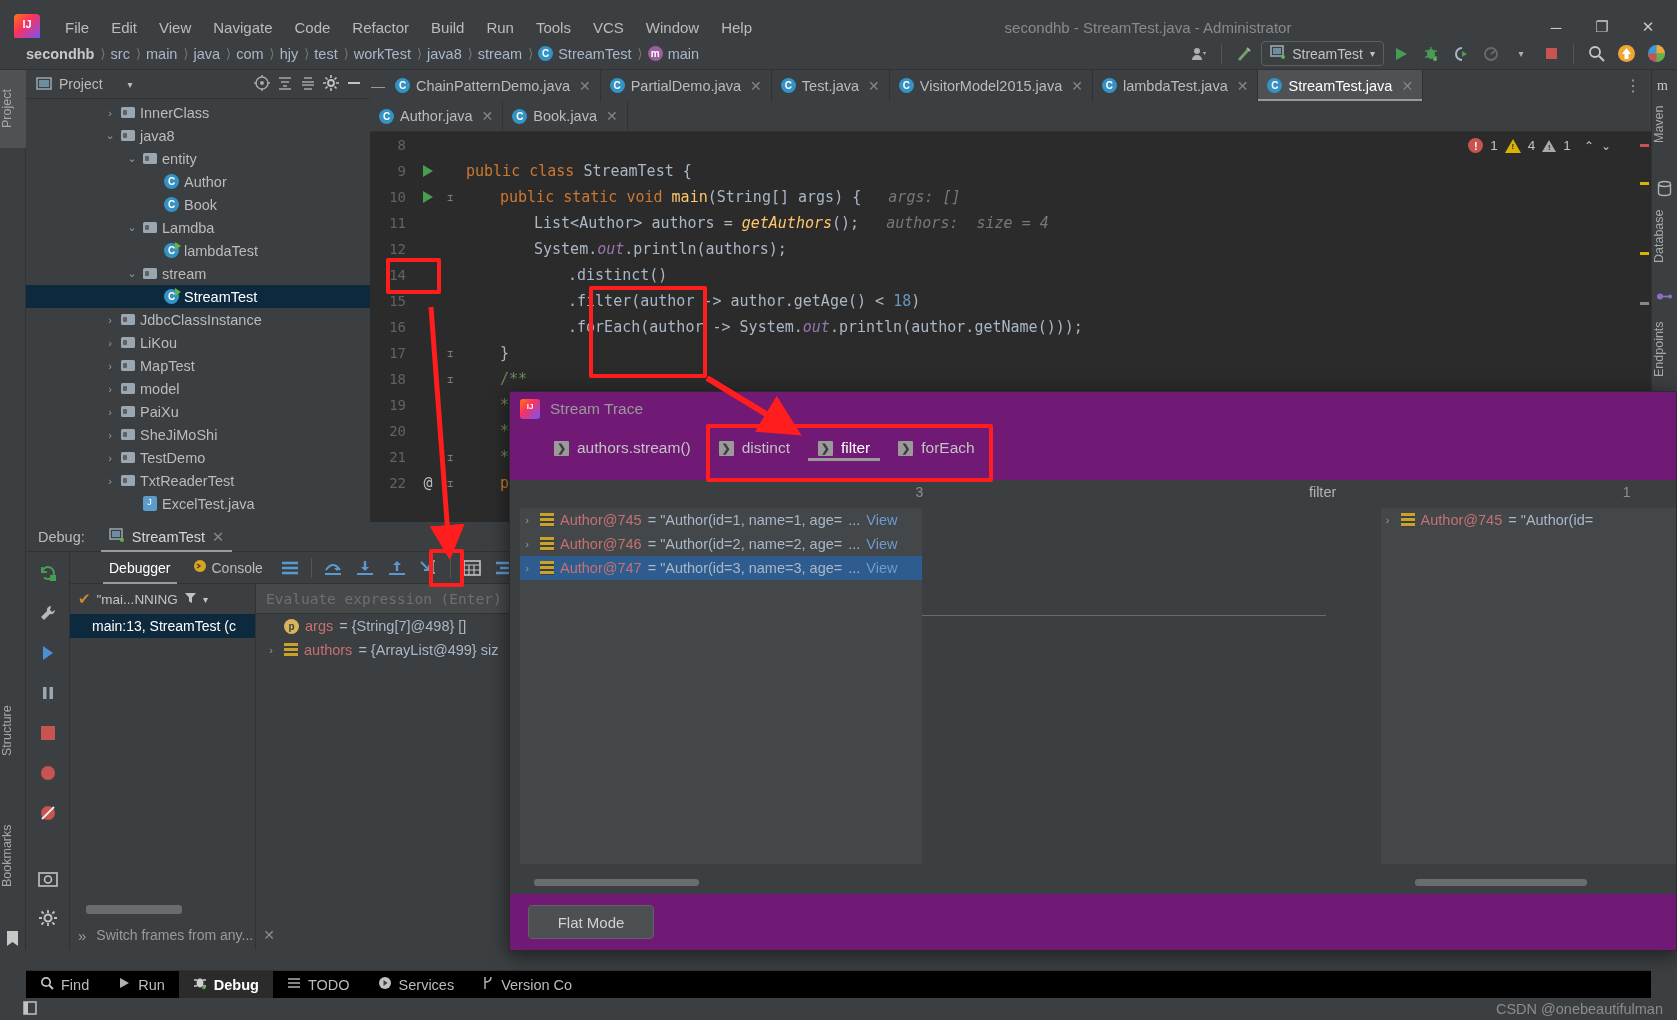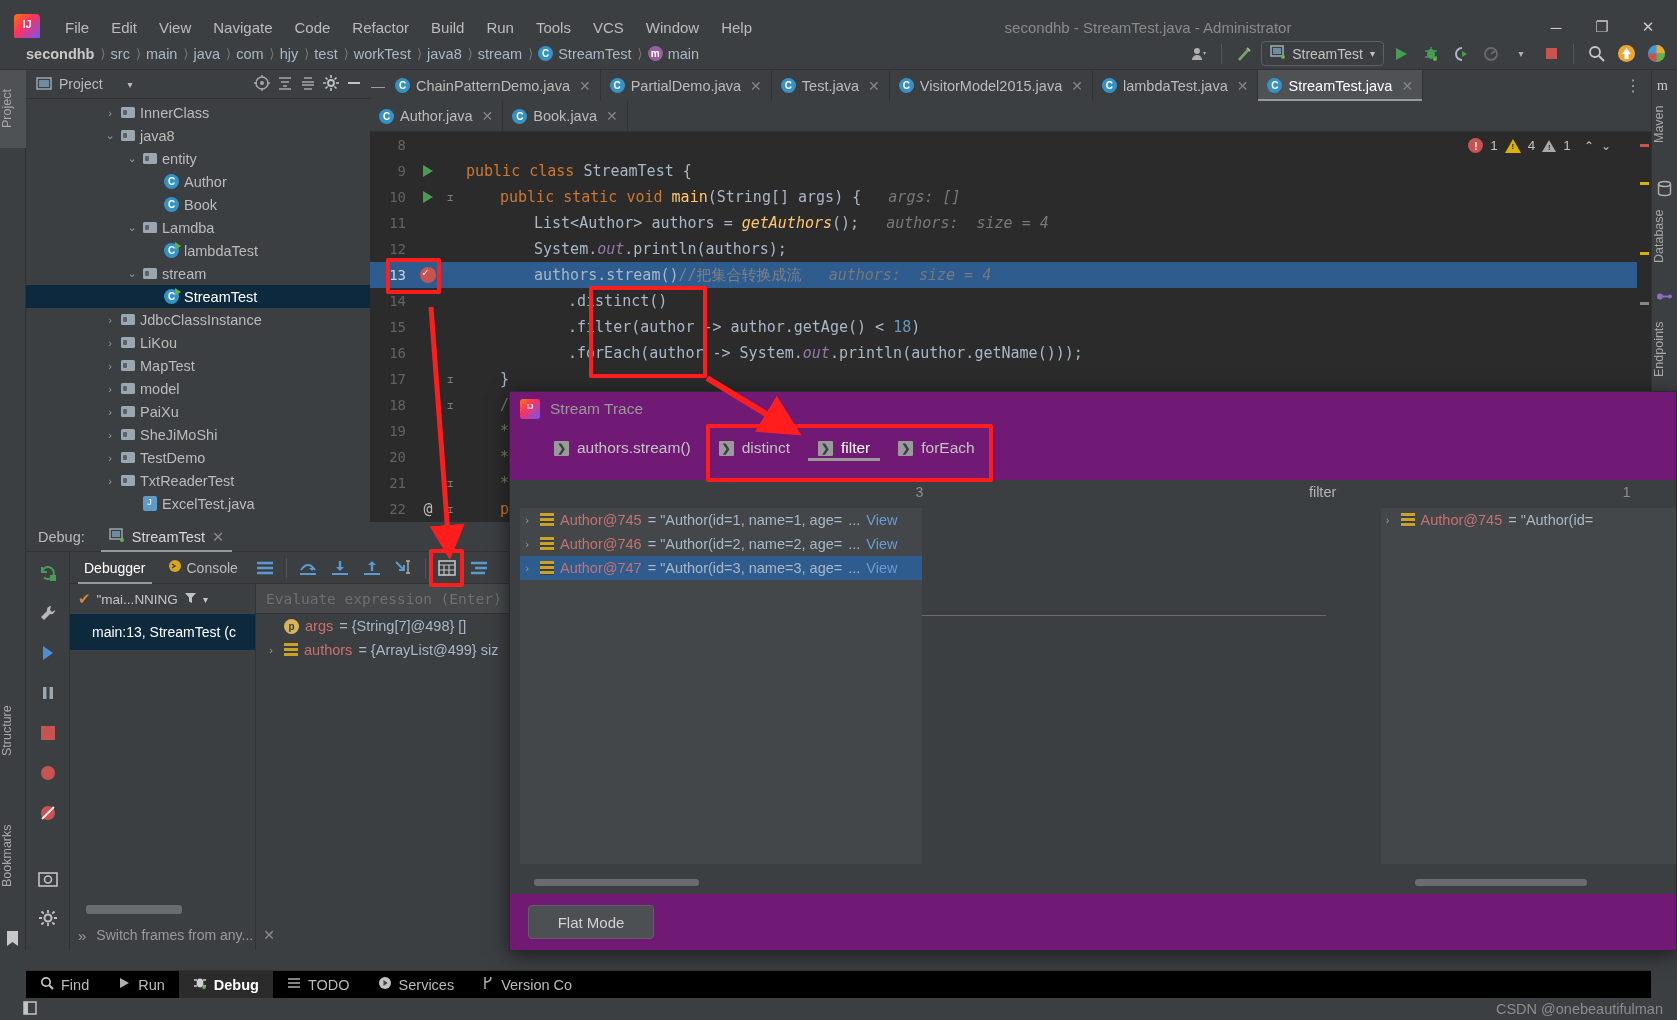--- a/index.html
+++ b/index.html
@@ -142,26 +142,26 @@
   .dh-label{margin-left:12px;color:#bbb;font-size:14.5px;}
   .dh-tab{margin-left:16px;display:flex;align-items:center;gap:7px;color:#d7d7d7;font-size:14.5px;
      padding:0 8px;height:30px; box-shadow: inset 0 -2px 0 #9a9a9a;}
   #debug-body { position:absolute; top:30px; left:0; right:0; bottom:0; display:flex; }
   #debug-side { width:44px; background:#3c3f41; display:flex; flex-direction:column; align-items:center;
      padding-top:8px; gap:14px; border-right:1px solid #323232;}
   .dside-ico{width:26px;height:26px;display:flex;align-items:center;justify-content:center;}
   #debug-main { flex:1; display:flex; flex-direction:column; }
   #debug-toolbar { height:32px; display:flex; align-items:center; gap:10px; padding-left:8px; border-bottom:1px solid #323232;}
   .dtab { font-size:14px; color:#bbb; padding:0 6px; height:32px; display:flex; align-items:center; gap:5px;}
-  .dtab.active { color:#ffffff; box-shadow: inset 0 -2px 0 #9a9a9a;}
+  .dtab.active { color:#ffffff; box-shadow: inset 0 -2px 0 #9a9a9a; margin-left: 25px;}
   .tb-ic { width:22px; height:22px; display:flex; align-items:center; justify-content:center; color:#6fa8d0;}
   #debug-rows { flex:1; display:flex; }
   #frames-col { width:186px; border-right:1px solid #323232; background:#3c3f41;}
   .frame-filter{height:30px;display:flex;align-items:center;gap:6px;padding-left:8px;font-size:13.5px;color:#c4c4c4;}
-  .frame-row{height:36px;display:flex;align-items:center;padding-left:22px;font-size:14px;color:#c9c9c9;}
+  .frame-row{height:24px;display:flex;align-items:center;padding-left:22px;font-size:14px;color:#c9c9c9;}
   .frame-row.sel{background:#0d293e;color:#fff;}
   #vars-col { flex:1; background:#3c3f41; }
   .eval-box{height:30px;display:flex;align-items:center;padding-left:10px;color:#6f6f6f;font-size:14.5px;
     font-family:"DejaVu Sans Mono",monospace; background:#45494a; border-bottom:1px solid #323232;}
   .var-row{height:24px;display:flex;align-items:center;gap:6px;font-size:14.5px;padding-left:8px;}
   .v-name{color:#c77070;}
   .v-val{color:#a9b7c6;}
   .p-ico{width:15px;height:15px;border-radius:50%;background:#d9b45b;color:#3c3f41;font-size:10px;
      display:flex;align-items:center;justify-content:center;font-weight:bold;}
   .list-ico{width:14px;height:14px;background:repeating-linear-gradient(#c9a227 0 3px,#3c3f41 3px 5px);}
@@ -667,28 +667,20 @@
           <span class="gutter">11</span>
           <span class="gmark"></span>
           <span class="gfold"></span>
           <span class="ctext" style="padding-left: 76px;"><span class="plain">List&lt;Author&gt; authors = </span><span class="mtd" style="font-style: italic;">getAuthors</span><span class="plain">();</span><span class="hint">   authors:  size = 4</span></span>
         </div>
         <div class="cline">
           <span class="gutter">12</span>
           <span class="gmark"></span>
           <span class="gfold"></span>
           <span class="ctext" style="padding-left: 76px;"><span class="plain">System.</span><span class="fld" style="font-style: italic;">out</span><span class="plain">.println(authors);</span></span>
-        </div>
-        <div class="cline hl">
-          <span class="gutter">13</span>
-          <span class="gmark">
-            <span class="bp"></span>
-          </span>
-          <span class="gfold"></span>
-          <span class="ctext" style="padding-left: 76px;"><span class="plain">authors.stream()</span><span class="cmt">//把集合转换成流</span><span class="hint">   authors:  size = 4</span></span>
         </div>
         <div class="cline">
           <span class="gutter">14</span>
           <span class="gmark"></span>
           <span class="gfold"></span>
           <span class="ctext" style="padding-left: 110px;"><span class="plain">.distinct()</span></span>
         </div>
         <div class="cline">
           <span class="gutter">15</span>
           <span class="gmark"></span>

